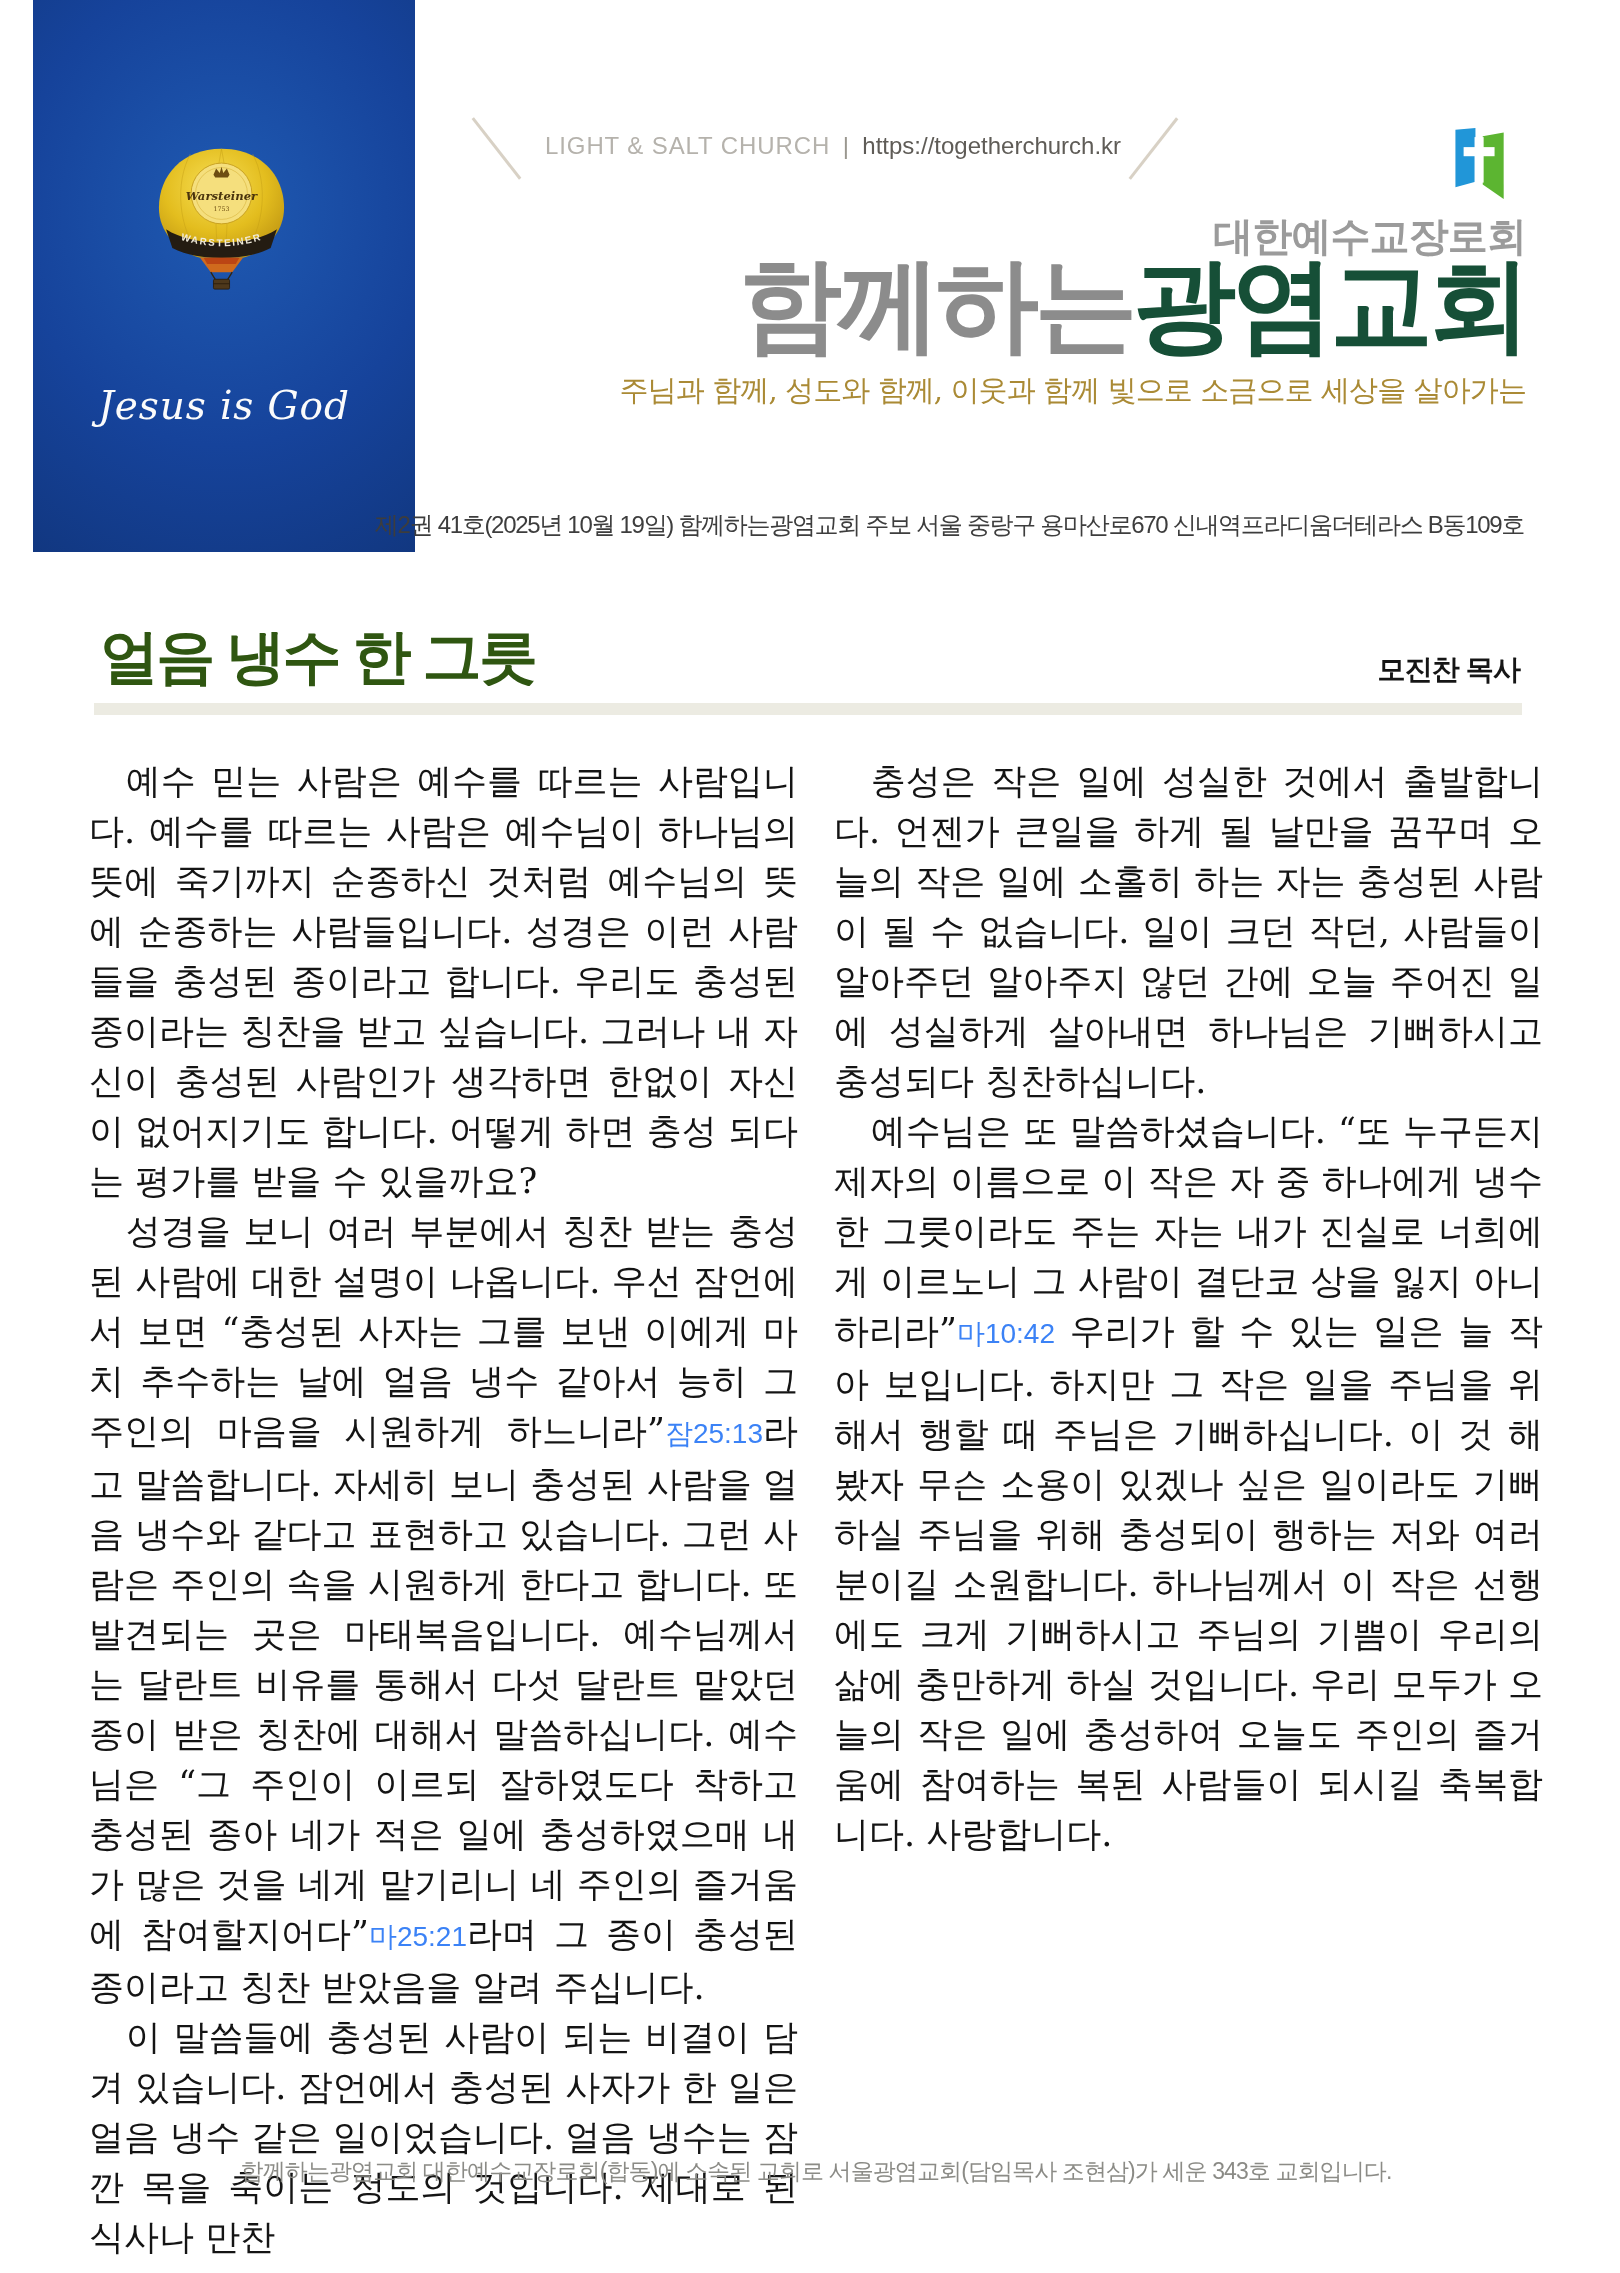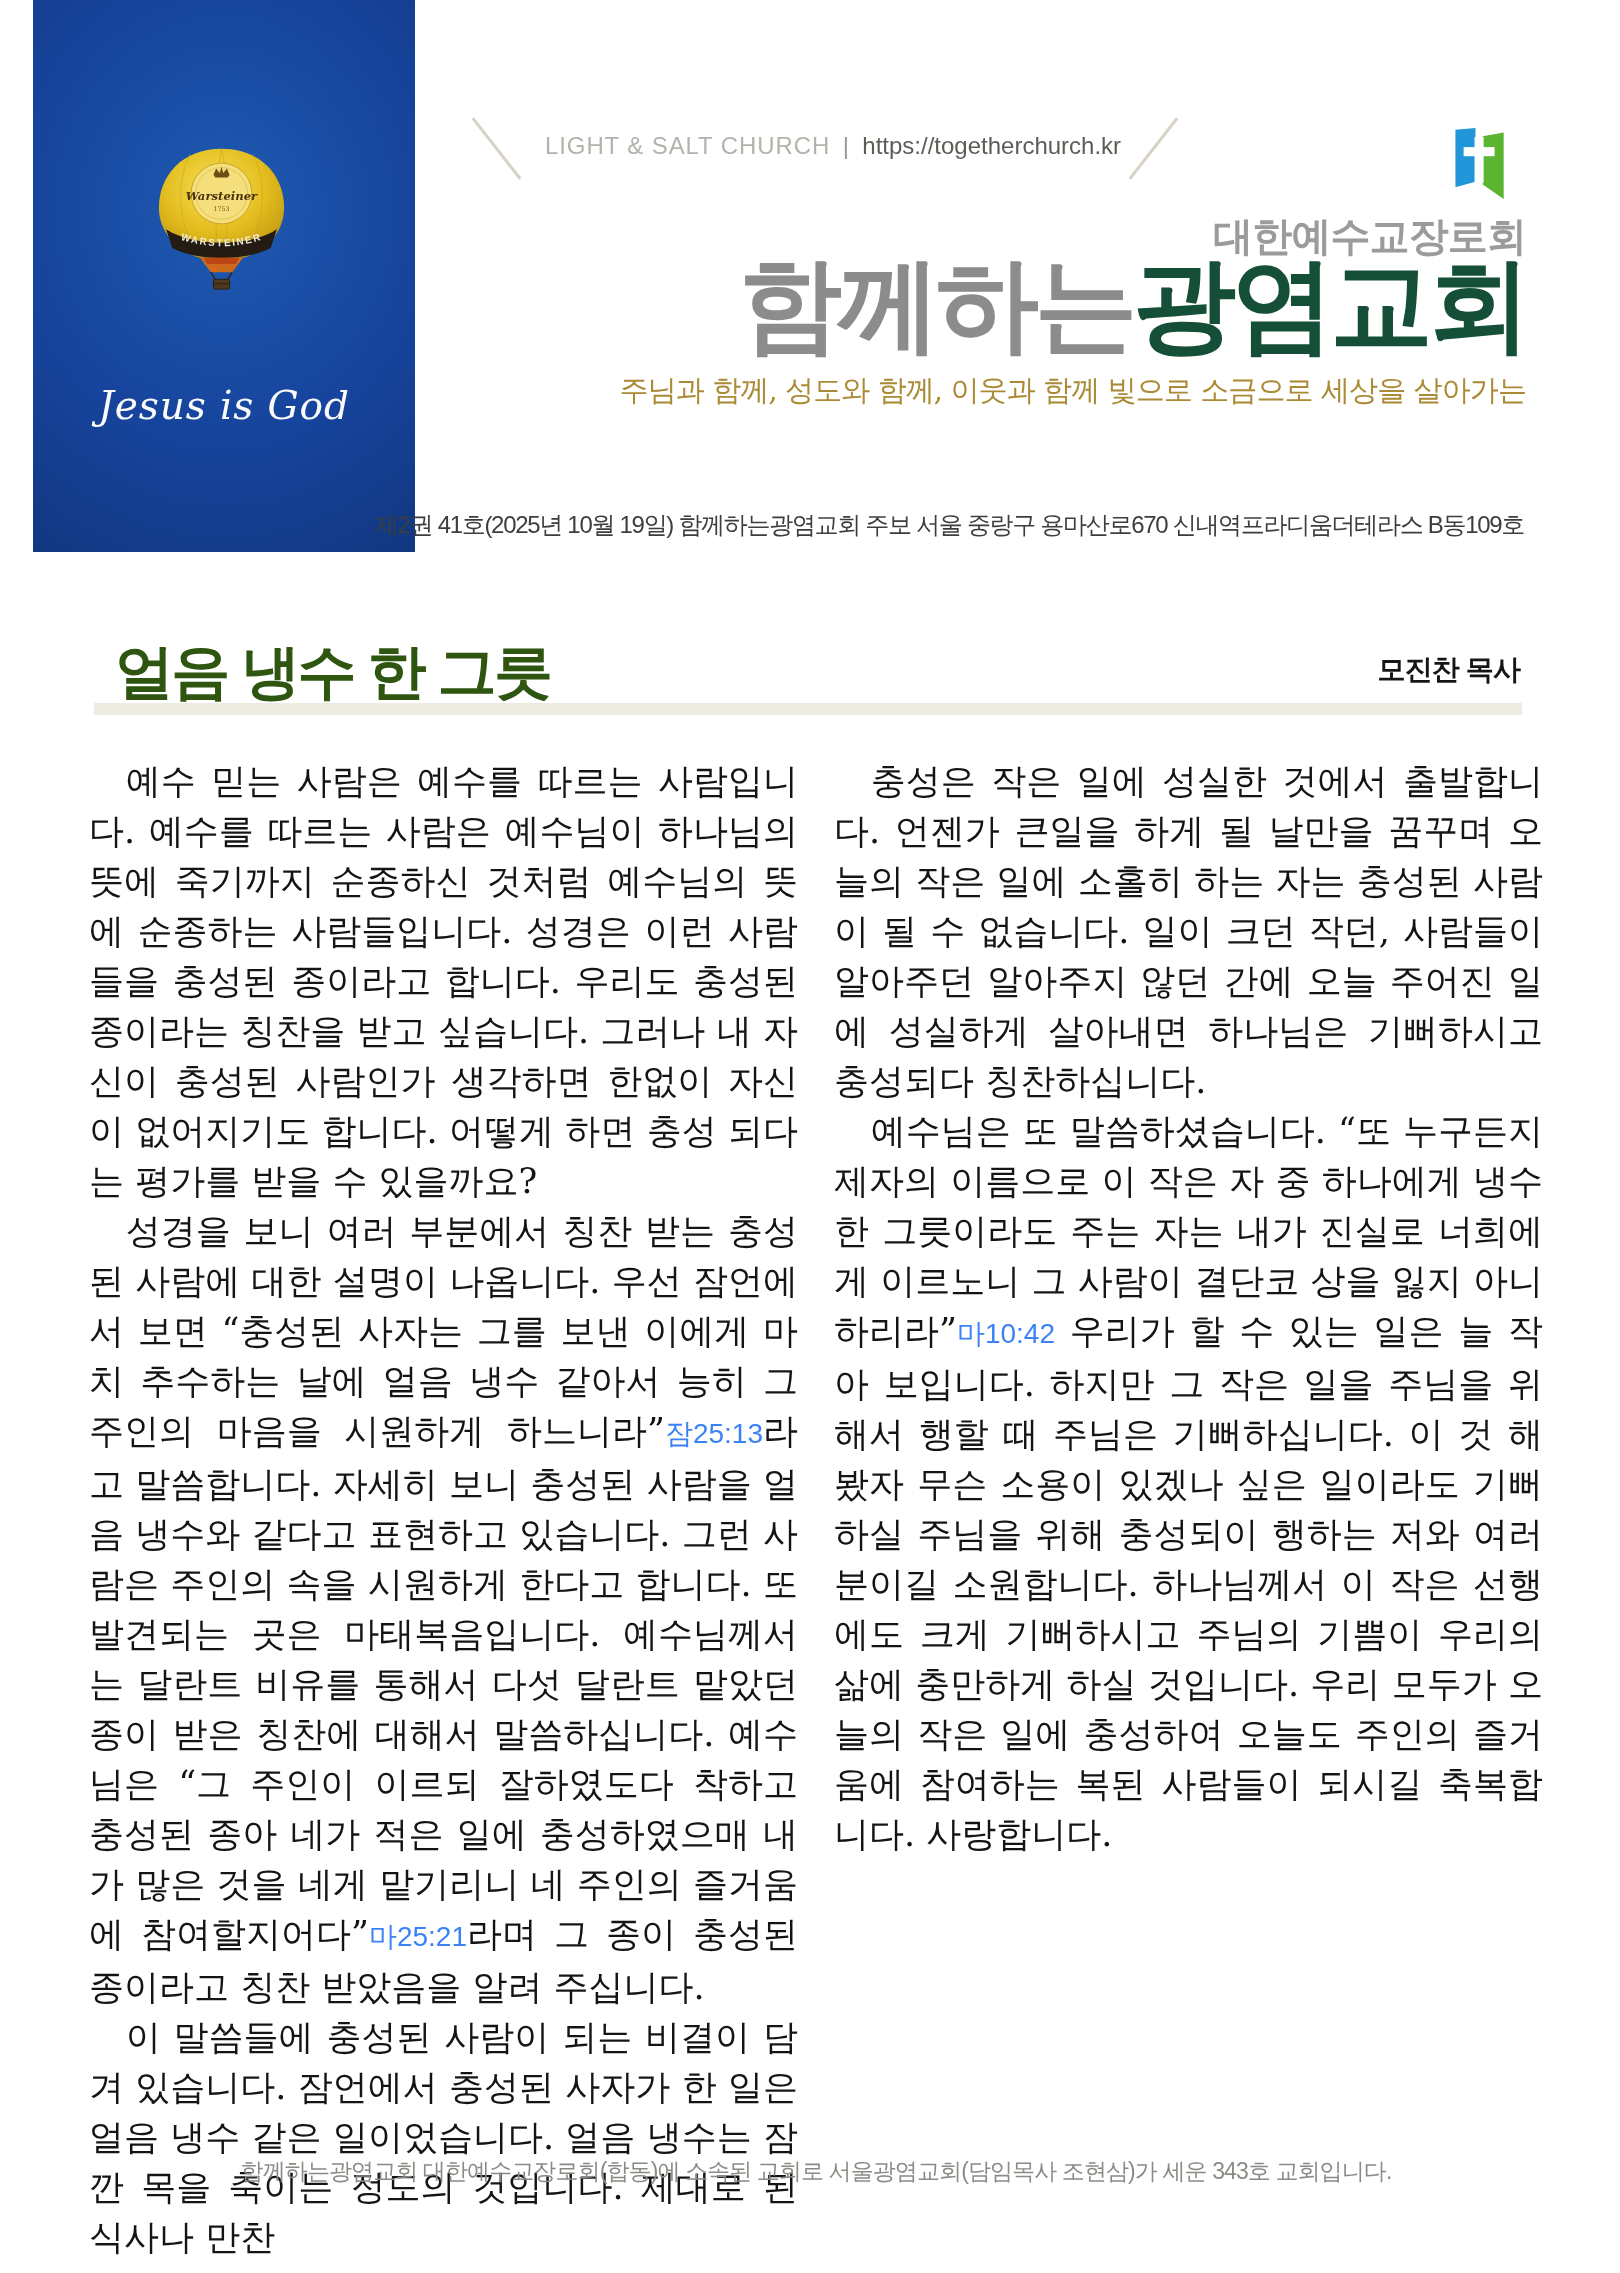--- a/index.html
+++ b/index.html
@@ -28,21 +28,21 @@
   .main-title{position:absolute;right:94px;top:253px;margin:0;font-size:103px;line-height:1;
     font-weight:bold;letter-spacing:-4.5px;white-space:nowrap;}
   .main-title .t-gray{color:#8c8c8c;}
   .main-title .t-green{color:#164f37;}
   .subtitle{position:absolute;right:95px;top:371px;font-size:29px;color:#aa8a35;
     font-family:"DejaVu Serif","Liberation Serif",serif;letter-spacing:-0.9px;white-space:nowrap;}
   .issue-line{position:absolute;right:97px;top:509px;font-size:24px;color:#3d3d3d;
     letter-spacing:-1.3px;white-space:nowrap;}
 
   
-  .article-title{position:absolute;left:100px;top:618px;margin:15px;font-size:59px;font-weight:bold;
+  .article-title{position:absolute;left:100px;top:618px;margin:0;font-size:59px;font-weight:bold;
     color:#2f5611;letter-spacing:-2.7px;white-space:nowrap;}
   .author{position:absolute;right:101px;top:651px;font-size:28px;font-weight:bold;color:#151515;
     letter-spacing:-0.9px;white-space:nowrap;}
   .divider-bar{position:absolute;left:94px;top:703px;width:1428px;height:11.6px;background:#ecebe2;}
 
   
   .body{position:absolute;left:89px;top:740px;width:1454px;height:1351px;
     font-family:"DejaVu Serif","Liberation Serif",serif;font-size:35px;line-height:50px;
     color:#141414;text-align:justify;margin-top:16px;}
   .col{position:absolute;top:0;width:709px;}

